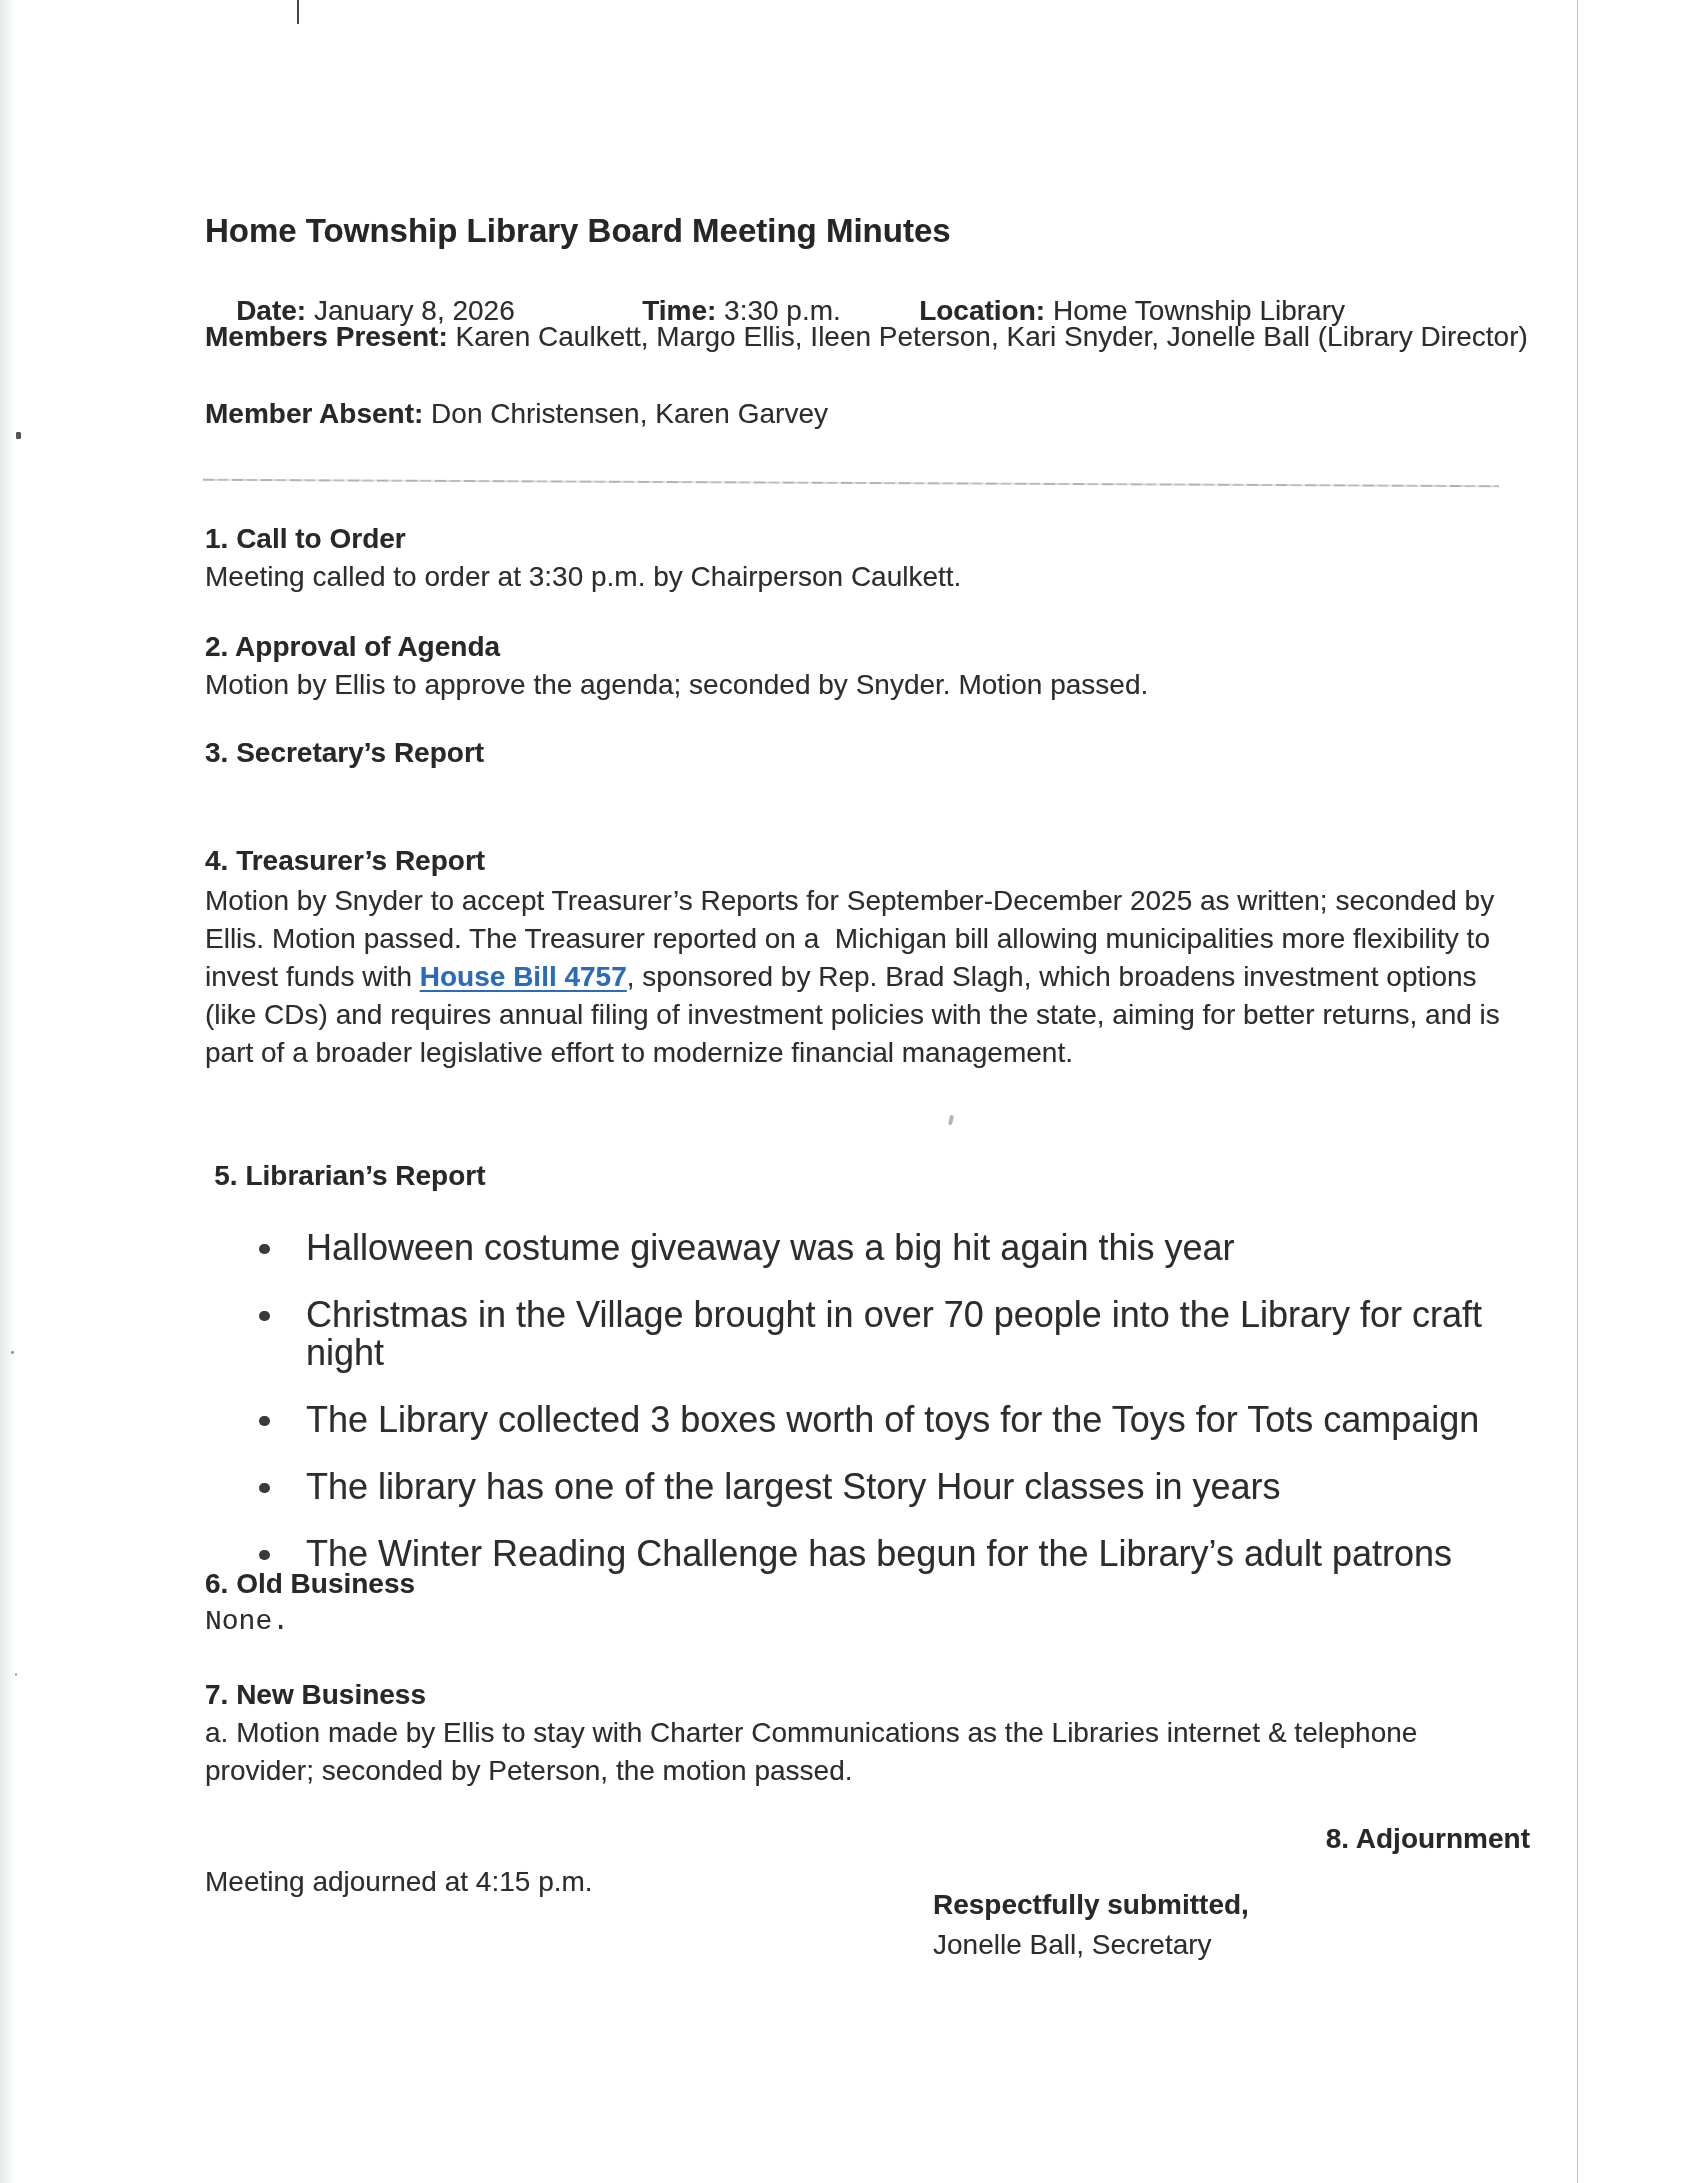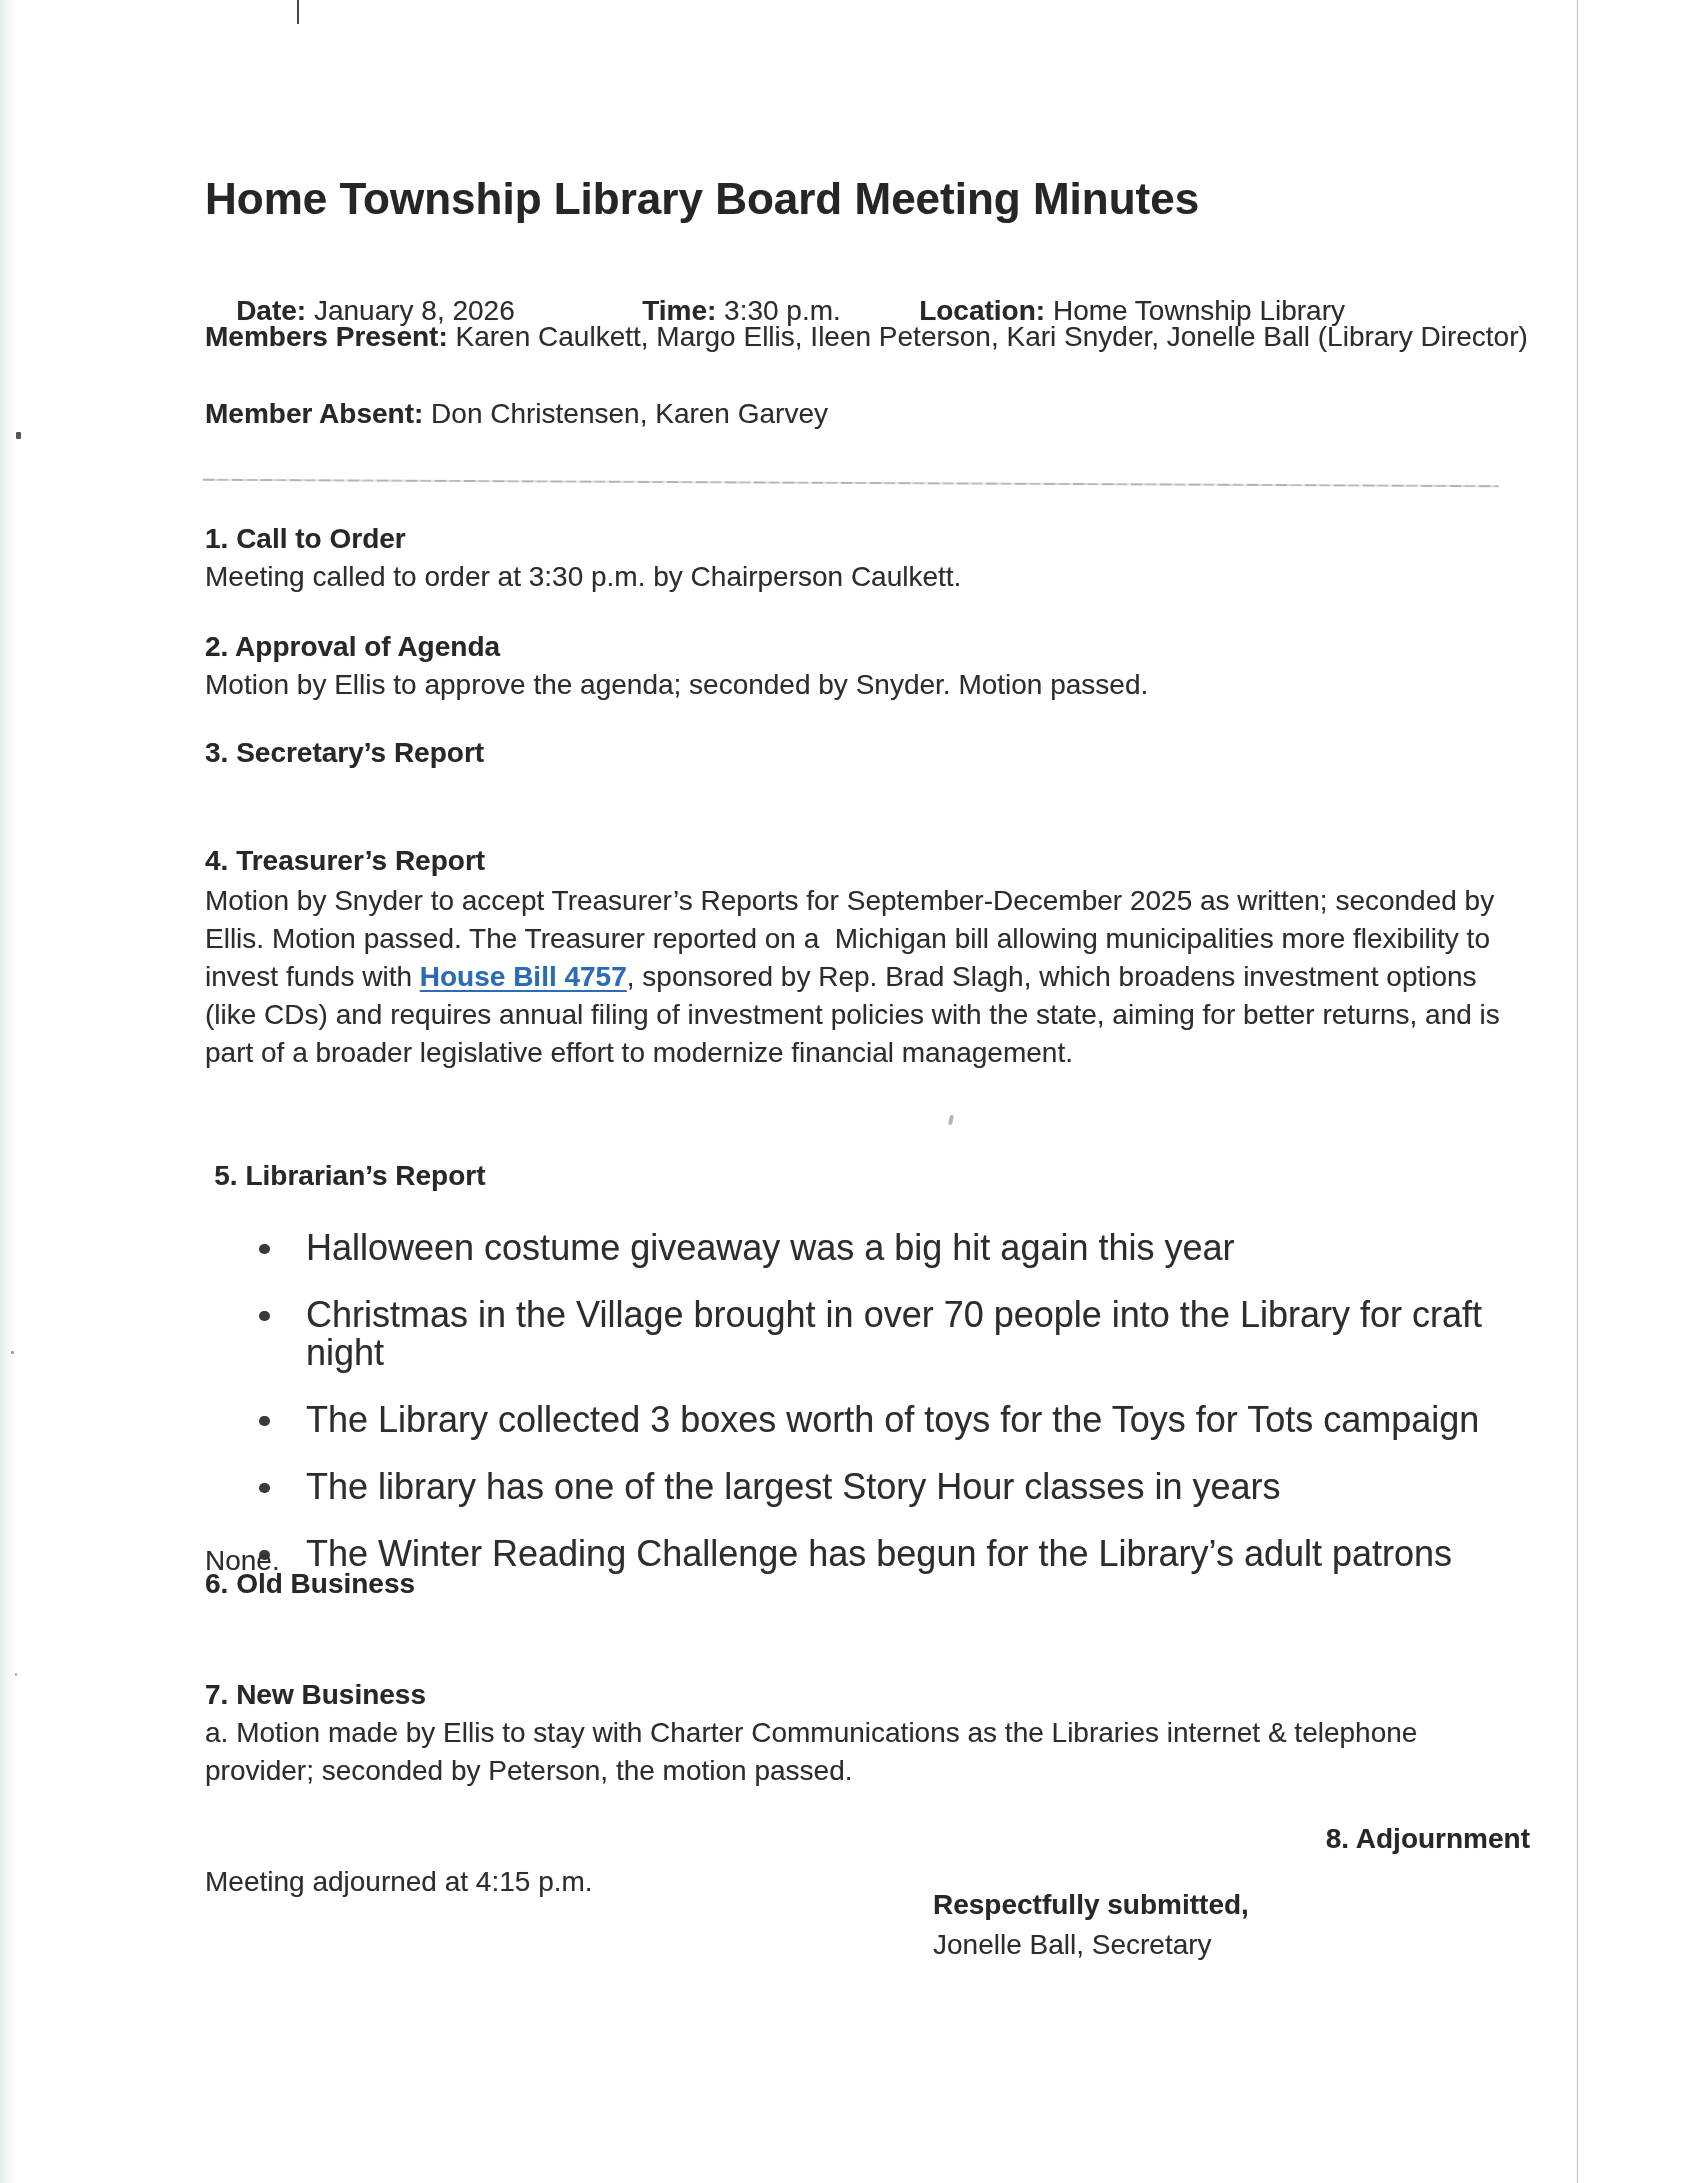--- a/index.html
+++ b/index.html
@@ -10,21 +10,21 @@
     font-family:"Liberation Sans","DejaVu Sans",sans-serif;
     color:#2d2d2d;
     overflow:hidden;
   }
   .txt{
     position:absolute;left:205px;width:1325px;
     font-size:28px;line-height:38px;
     text-shadow:0 0 0.7px rgba(70,70,70,.35);
     white-space:pre-wrap;
   }
-  .doc-title{top:180px;font-size:44px;line-height:37px;font-weight:bold;color:#262626;}
+  .doc-title{top:212px;font-size:33px;line-height:37px;font-weight:bold;color:#262626;}
   .meta-line{top:254px;}
   .meta-pair{display:inline-block;}
   .meta-pair.p1{width:362px;}
   .meta-pair.p2{width:277px;margin-left:44px;}
   b,.bold{font-weight:bold;color:#282828;}
   .members{top:318px;width:1331px;}
   .absent{top:395px;}
   .divider{
     position:absolute;left:203px;top:482px;width:1296px;height:2px;
     background:repeating-linear-gradient(90deg,#99a1a1 0 10.6px,#c9cfcf 10.6px 14.6px,#a7afaf 14.6px 25px,#d9dede 25px 29px);
@@ -34,21 +34,21 @@
   .h1{top:520px;} .b1{top:558px;}
   .h2{top:628px;} .b2{top:666px;}
   .h3{top:734px;} .b3{top:775px;}
   .h4{top:842px;} .p4{top:882px;}
   .h5{top:1157px;padding-left:9.3px;}
   .bullets{position:absolute;left:205px;top:1229px;width:1312px;
     list-style:none;margin:0;padding:0;
     font-size:36px;line-height:38px;text-shadow:0 0 0.7px rgba(70,70,70,.35);}
   .bullets li{position:relative;padding-left:101px;margin-bottom:29px;}
   .bullets li::before{content:"";position:absolute;left:54px;top:14.6px;width:10.6px;height:10.6px;border-radius:50%;background:#3a3a3a;}
-  .h6{top:1565px;} .b6{top:1542px;}
+  .h6{top:1565px;} .b6{top:1603px;font-family:Liberation Mono, monospace;}
   .h7{top:1676px;} .p7{top:1714px;}
   .h8{top:1820px;text-align:right;} .b8{top:1863px;width:662px;}
   .sig{position:absolute;left:933px;top:1865px;font-size:28px;line-height:40px;text-shadow:0 0 0.7px rgba(70,70,70,.35);}
   .sig .s1{font-weight:bold;color:#282828;margin-top:20px;}
   a.doclink{font-weight:bold;text-decoration:underline;text-decoration-thickness:2px;text-underline-offset:4px;}
   
   .edge-band{position:absolute;left:0;top:0;width:14.6px;height:2183px;
     background:linear-gradient(90deg,#e4eaea,#f3f6f6 55%,#ffffff);}
   .top-tick{position:absolute;left:297px;top:0;width:2px;height:24px;background:#474747;}
   .right-line{position:absolute;left:1577px;top:0;width:1.3px;height:2183px;background:#b0b6b6;opacity:.85;}

